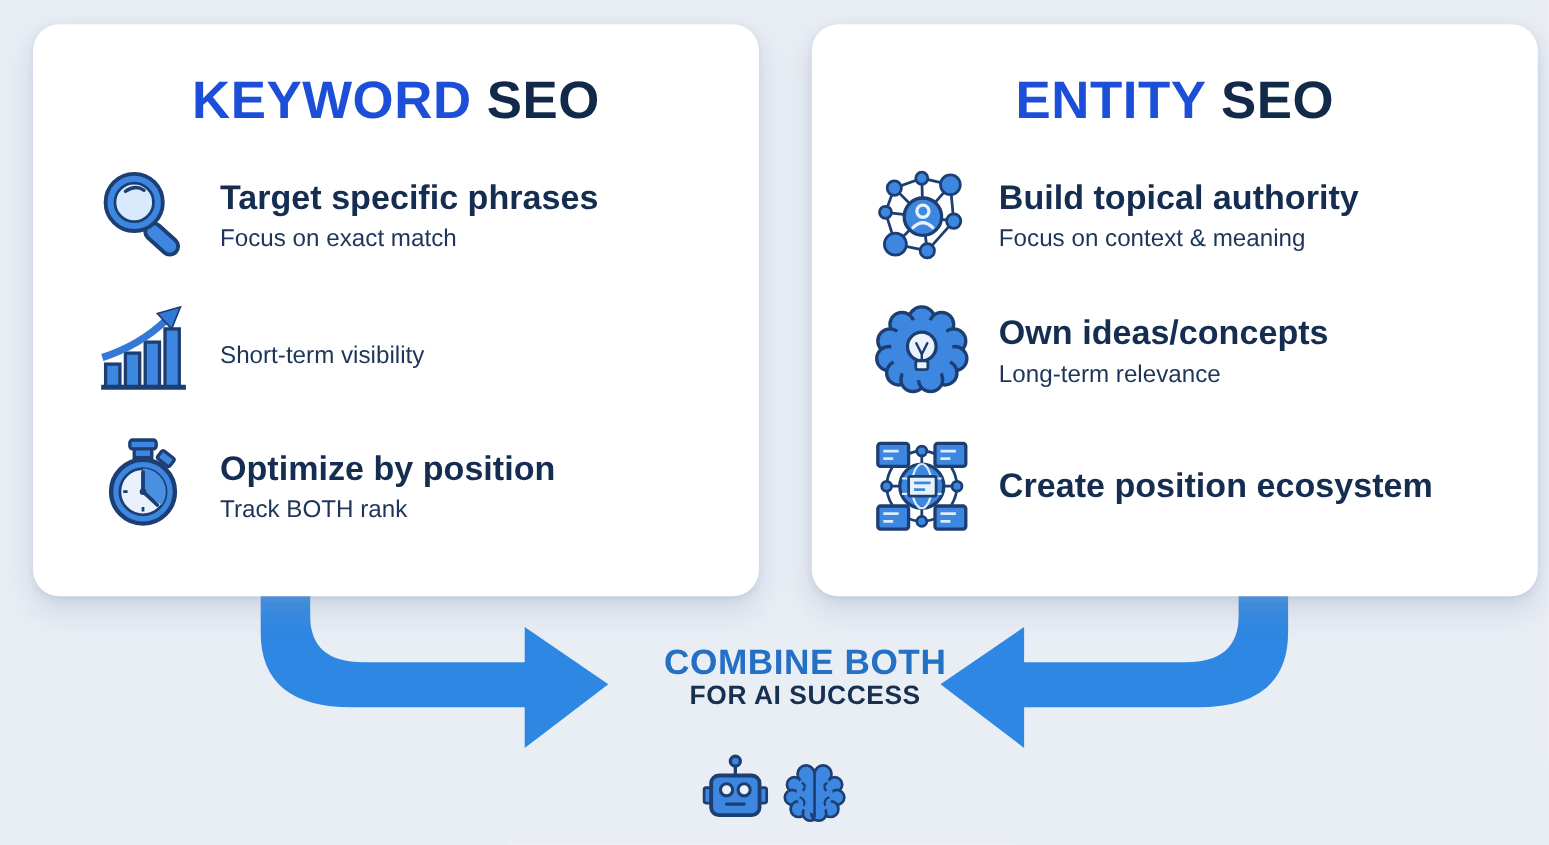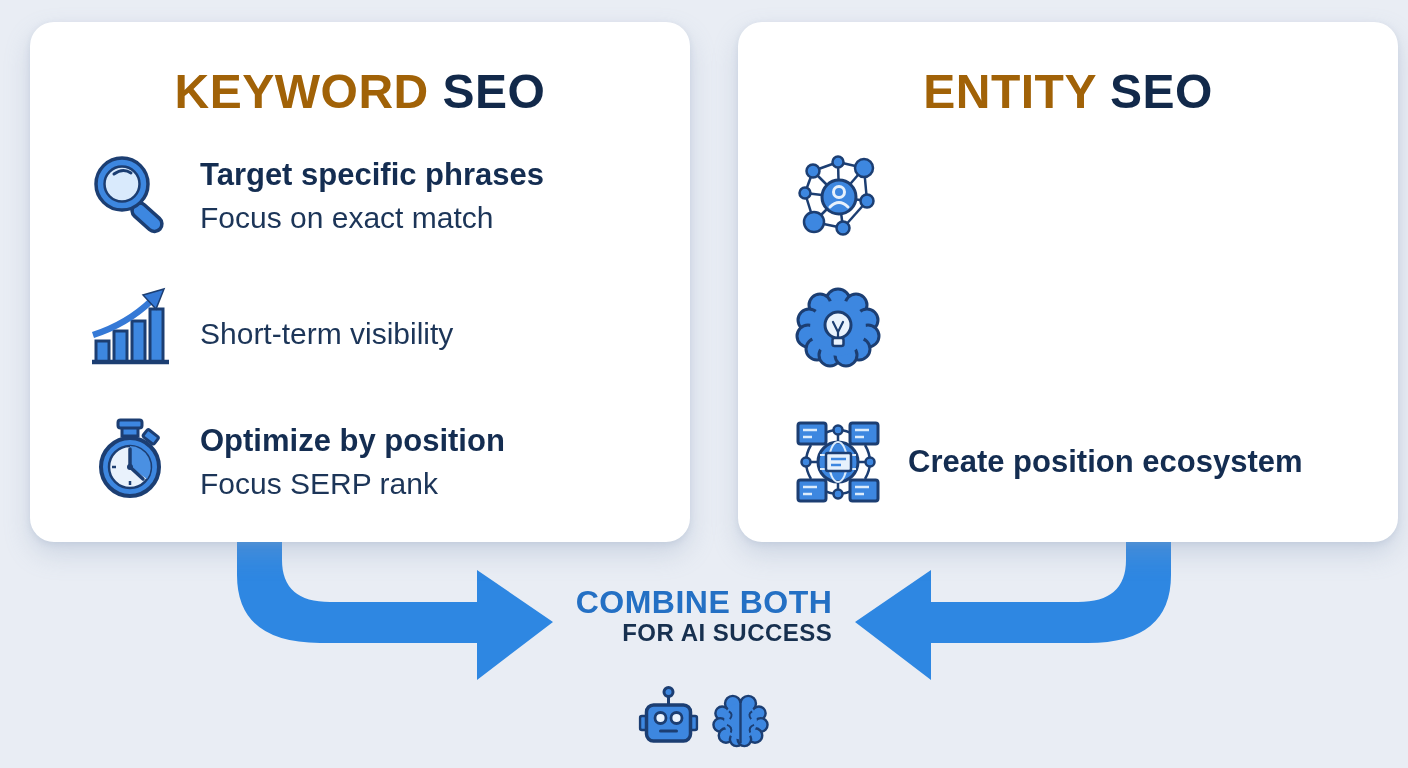--- a/index.html
+++ b/index.html
@@ -14,41 +14,41 @@
     box-shadow:0 12px 26px rgba(140,158,188,.30), 0 2px 6px rgba(140,158,188,.22);
     z-index:2;
   }
   .card.left{ left:30px; }
   .card.right{ left:738px; }
   .card-title{
     margin-top:46px; text-align:center;
     font-size:48px; font-weight:800; letter-spacing:.5px; line-height:1;
     white-space:nowrap;
   }
-  .t-blue{ color:#a16207; }
+  .t-blue{ color:#1d4ed8; }
   .t-navy{ color:#12294a; }
   .items{
     margin:34px 16px 0 54px;
-    display:flex; flex-direction:column; gap:41px;
+    display:flex; flex-direction:column; gap:31px;
   }
   .item{ display:flex; align-items:center; gap:24px; }
   .item-icon{
     width:92px; height:92px; flex:0 0 92px;
     display:flex; align-items:center; justify-content:center;
   }
   .item-heading{
     font-size:31px; font-weight:700; color:#142d51; line-height:1.1;
   }
   .item-sub{
-    font-size:30px; font-weight:400; color:#1c3558; line-height:1.1; margin-top:8px;
+    font-size:22px; font-weight:400; color:#1c3558; line-height:1.1; margin-top:8px;
   }
   .arrows{ position:absolute; left:0; top:540px; z-index:1; }
   .combine{
-    position:absolute; left:704px; top:586px; transform:translateX(-50%);
-    text-align:right; z-index:3; white-space:nowrap;
+    position:absolute; left:732px; top:586px; transform:translateX(-50%);
+    text-align:center; z-index:3; white-space:nowrap;
   }
   .combine-l1{ font-size:32px; font-weight:800; color:#2470c4; line-height:1.06; letter-spacing:.5px; }
   .combine-l2{ font-size:24px; font-weight:800; color:#17304f; line-height:1.06; letter-spacing:.5px; }
   .footer-icons{
     position:absolute; left:704px; top:684px; transform:translateX(-50%);
     display:flex; align-items:flex-end; gap:13px; z-index:3;
   }
 </style>
 </head>
 <body>
@@ -112,21 +112,21 @@
             <path d="M45 50 L45 29 A21 21 0 0 1 62 62 Z" fill="#4a90e2"></path>
             <line x1="45" y1="50" x2="45" y2="32" stroke="#1c3e72" stroke-width="3.5" stroke-linecap="round"></line>
             <line x1="45" y1="50" x2="58" y2="62" stroke="#1c3e72" stroke-width="3.5" stroke-linecap="round"></line>
             <line x1="27" y1="50" x2="31" y2="50" stroke="#1c3e72" stroke-width="2.5"></line>
             <line x1="45" y1="68" x2="45" y2="64" stroke="#1c3e72" stroke-width="2.5"></line>
             <circle cx="45" cy="50" r="3" fill="#1c3e72"></circle>
           </svg>
         </div>
         <div>
           <div class="item-heading">Optimize by position</div>
-          <div class="item-sub">Focus SERP rank</div>
+          <div class="item-sub">Track BOTH rank</div>
         </div>
       </div>
 
     </div>
   </div>
 
   <div class="card right">
     <div class="card-title">
       <span class="t-blue">ENTITY</span>
       <span class="t-navy">SEO</span>
@@ -159,20 +159,24 @@
                 <circle cx="12" cy="42" r="5.5"></circle>
               <circle cx="21" cy="71" r="10"></circle>
                 <circle cx="50" cy="77" r="6.5"></circle>
               <circle cx="74" cy="50" r="6.5"></circle>
             </g>
             <circle cx="46" cy="46" r="17" fill="#3d87e0" stroke="#1c3e72" stroke-width="3"></circle>
             <circle cx="46" cy="41" r="5.5" fill="none" stroke="#e7f1fc" stroke-width="3"></circle>
             <path d="M37 56 Q46 47 55 56" fill="none" stroke="#e7f1fc" stroke-width="3" stroke-linecap="round"></path>
           </svg>
         </div>
+        <div>
+          <div class="item-heading">Build topical authority</div>
+          <div class="item-sub">Focus on context &amp; meaning</div>
+        </div>
       </div>
 
       <div class="item">
         <div class="item-icon">
           <svg width="90" height="90" viewBox="0 0 90 90">
             <g fill="#3d87e0" stroke="#1c3e72" stroke-width="3">
               <circle cx="45" cy="17" r="12"></circle>
                 <circle cx="27" cy="21" r="11"></circle>
                 <circle cx="63" cy="21" r="11"></circle>
               <circle cx="16" cy="36" r="11"></circle>
@@ -183,20 +187,24 @@
                 <circle cx="66" cy="65" r="11"></circle>
               <circle cx="37" cy="71" r="11"></circle>
                 <circle cx="53" cy="71" r="11"></circle>
             </g>
             <circle cx="45" cy="44" r="28" fill="#3d87e0"></circle>
             <circle cx="45" cy="41" r="13" fill="#eaf3fd" stroke="#1c3e72" stroke-width="3"></circle>
             <path d="M40 38 L45 48 L50 38" fill="none" stroke="#1c3e72" stroke-width="2.2" stroke-linecap="round"></path>
             <line x1="45" y1="48" x2="45" y2="54" stroke="#1c3e72" stroke-width="2.2"></line>
             <rect x="39.5" y="54" width="11" height="8" rx="2" fill="#eaf3fd" stroke="#1c3e72" stroke-width="2.5"></rect>
           </svg>
+        </div>
+        <div>
+          <div class="item-heading">Own ideas/concepts</div>
+          <div class="item-sub">Long-term relevance</div>
         </div>
       </div>
 
       <div class="item">
         <div class="item-icon">
           <svg width="90" height="90" viewBox="0 0 90 90">
             <g stroke="#1c3e72" stroke-width="2.5" fill="none">
               <path d="M28 18 Q45 8 62 18"></path>
                 <path d="M28 72 Q45 82 62 72"></path>
               <path d="M18 28 Q8 45 18 62"></path>

